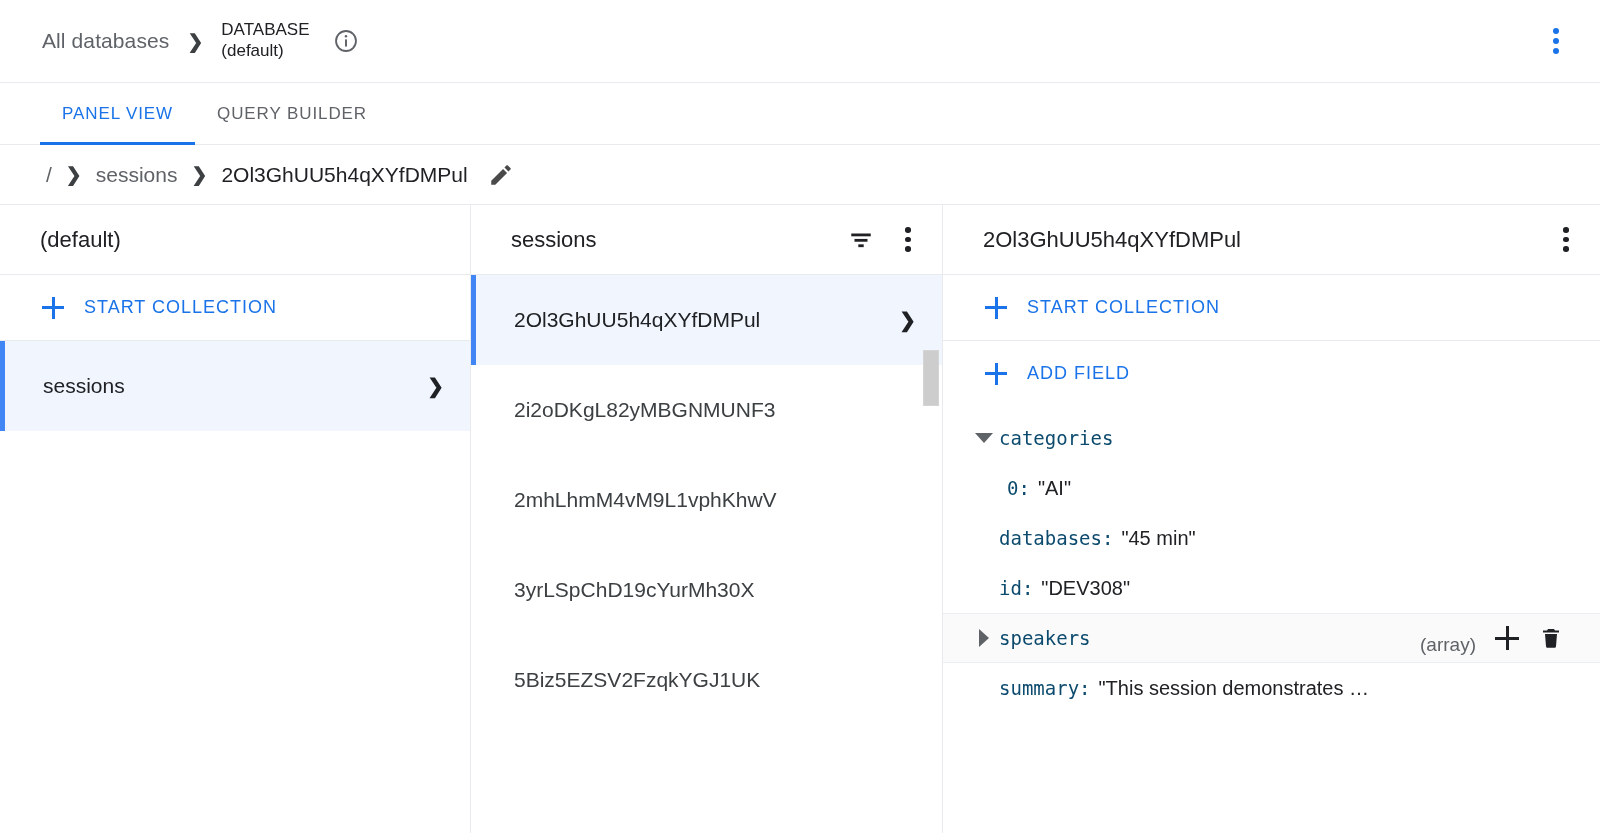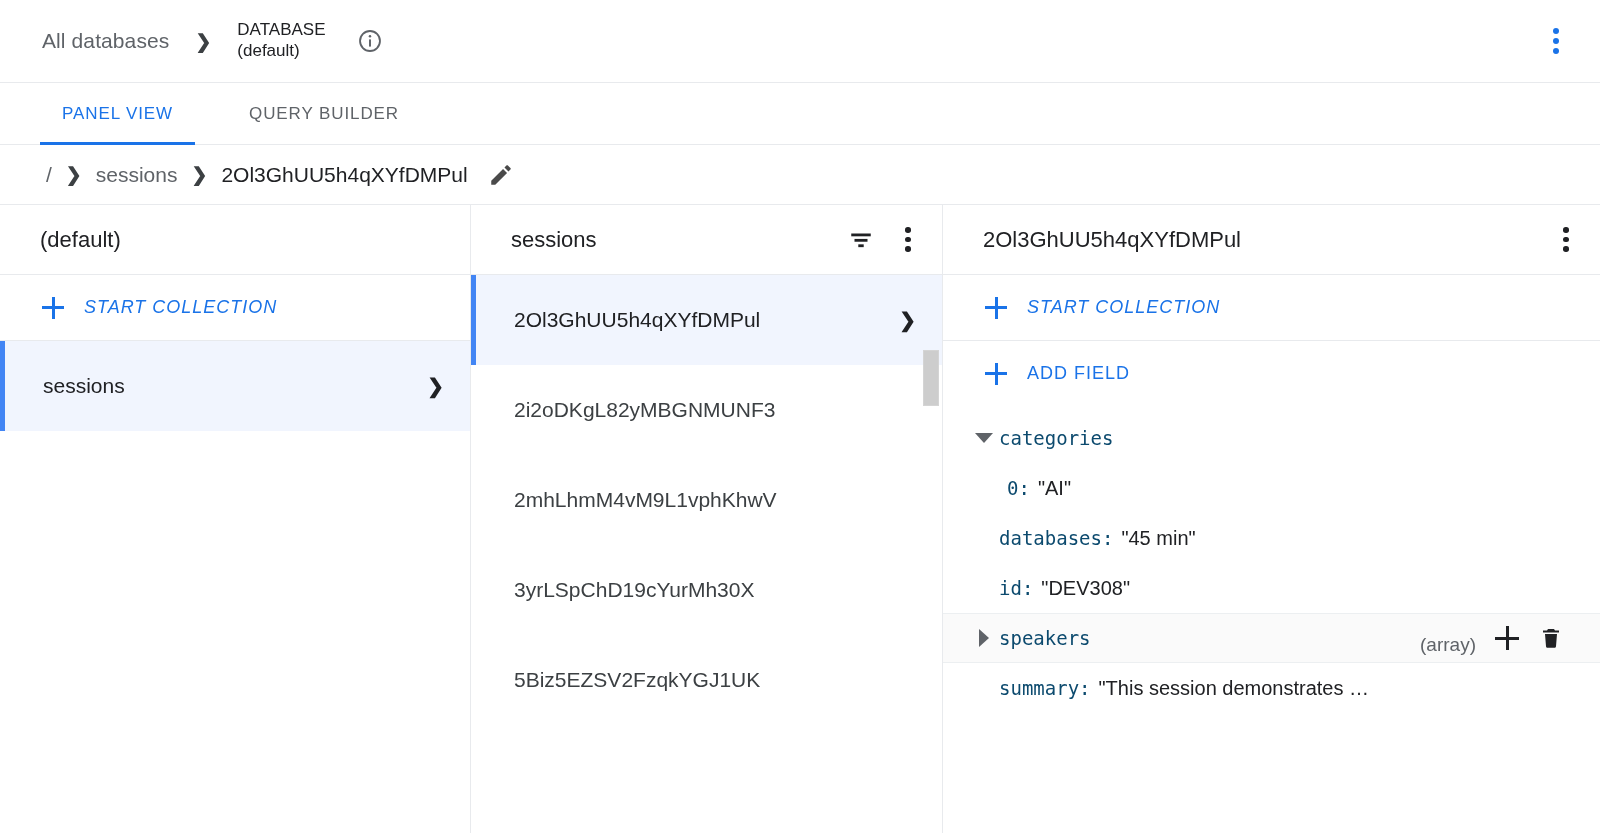--- a/index.html
+++ b/index.html
@@ -31,21 +31,21 @@
     border-bottom: 1px solid #e8eaed;
     display: flex;
     align-items: center;
     padding: 0 26px 0 42px;
     box-sizing: border-box;
     position: relative;
   }
   .topbar-crumbs {
     display: flex;
     align-items: center;
-    gap: 12px;
+    gap: 4px;
   }
   .crumb-link {
     font-size: 21px;
     color: #5f6368;
     letter-spacing: .1px;
     cursor: pointer;
     white-space: nowrap;
   }
   .crumb-sep {
     margin: 0 14px;
@@ -93,21 +93,20 @@
 
   
   .tabs {
     height: 62px;
     min-height: 62px;
     border-bottom: 1px solid #e8eaed;
     display: flex;
     align-items: stretch;
     padding-left: 40px;
     box-sizing: border-box;
-    gap: 32px;
   }
   .tab {
     display: flex;
     align-items: center;
     justify-content: center;
     padding: 0 22px;
     font-size: 17px;
     letter-spacing: .9px;
     color: #5f6368;
     font-weight: 500;
@@ -255,21 +254,21 @@
   }
   .add-row .plus::before { left: 0; right: 0; top: 9.5px; height: 3px; }
   .add-row .plus::after  { top: 0; bottom: 0; left: 9.5px; width: 3px; }
   .add-row .lbl {
     color: #1a73e8;
     font-size: 18px;
     font-weight: 500;
     letter-spacing: 1px;
     text-transform: uppercase;
   }
-  .add-row.bordered { border-bottom: 1px solid #e8eaed; font-style: italic; }
+  .add-row.bordered { border-bottom: 1px solid #e8eaed; }
 
   
   .list {
     flex: 1;
     min-height: 0;
     overflow: hidden;
     position: relative;
   }
   .list-item {
     height: 90px;

